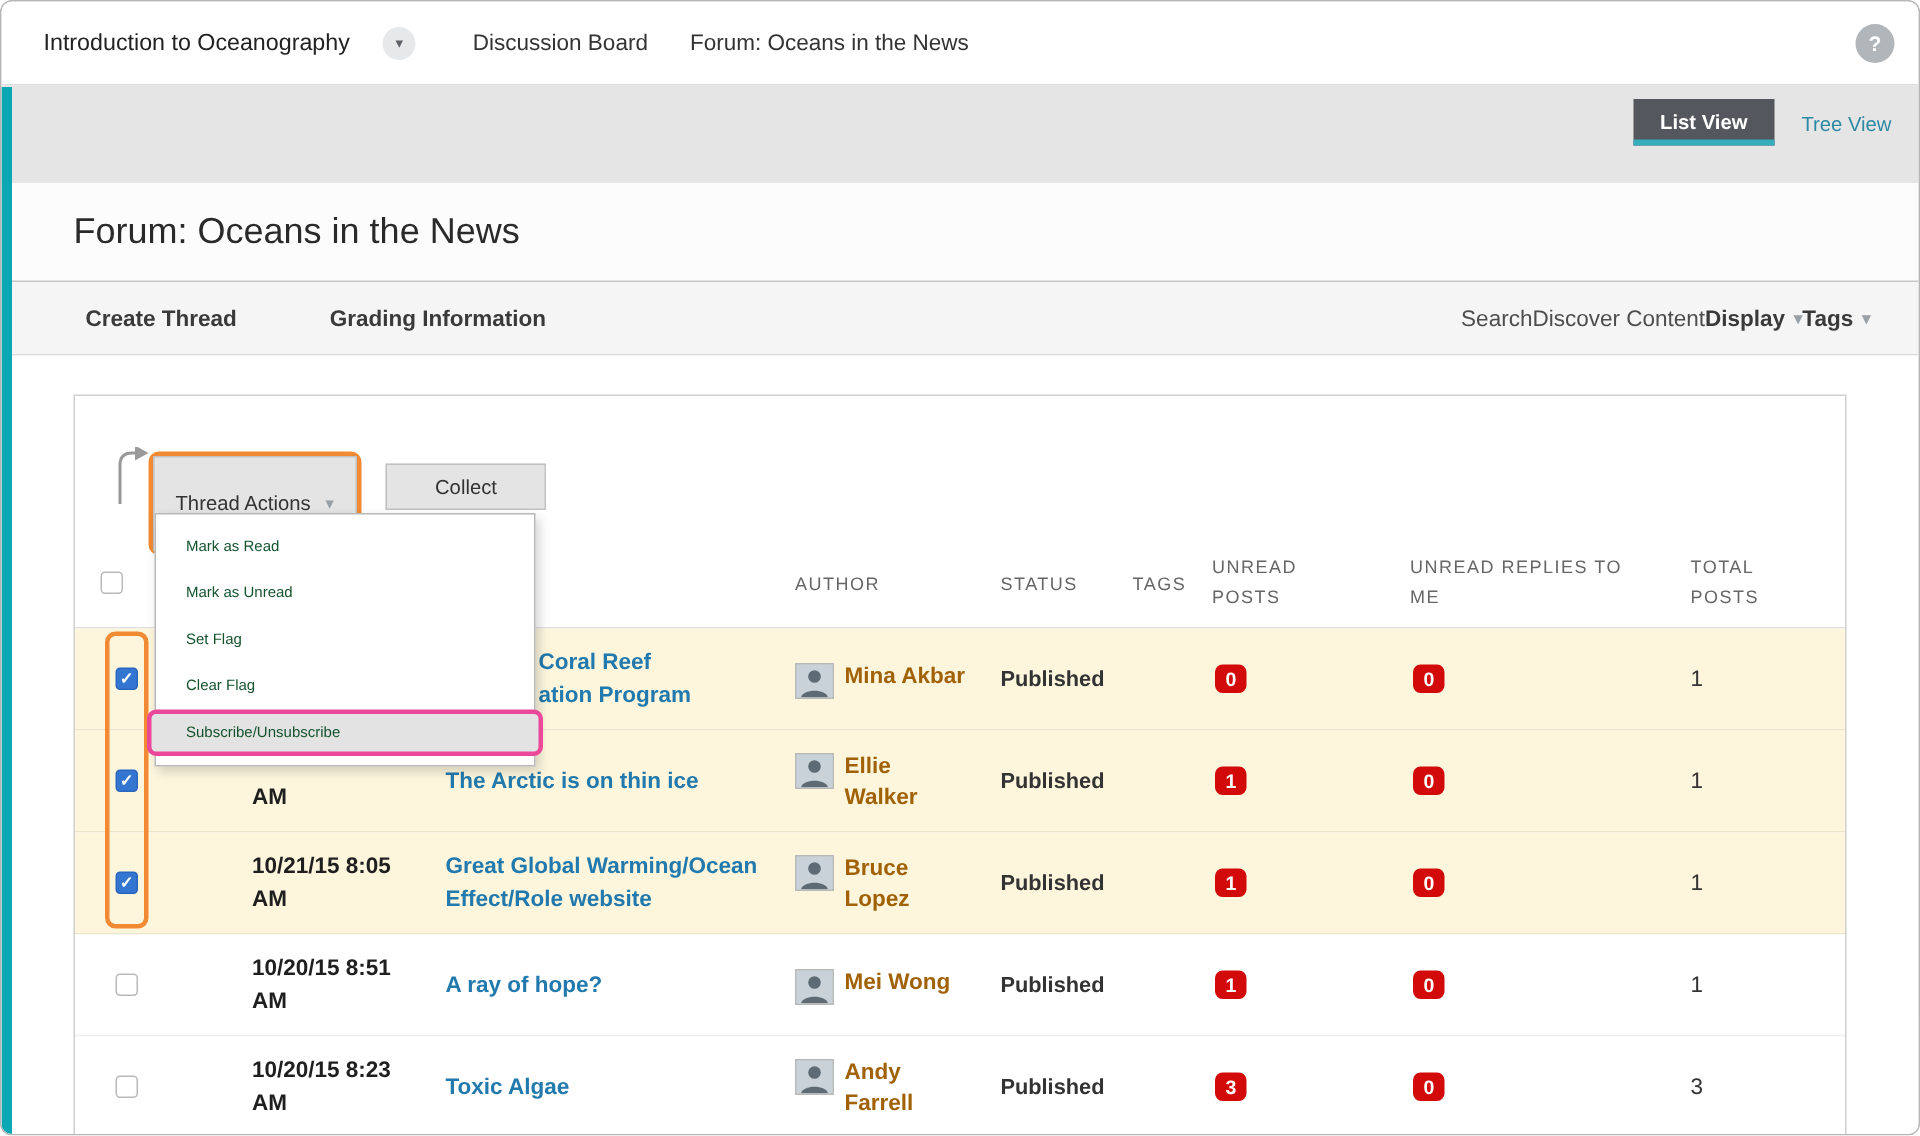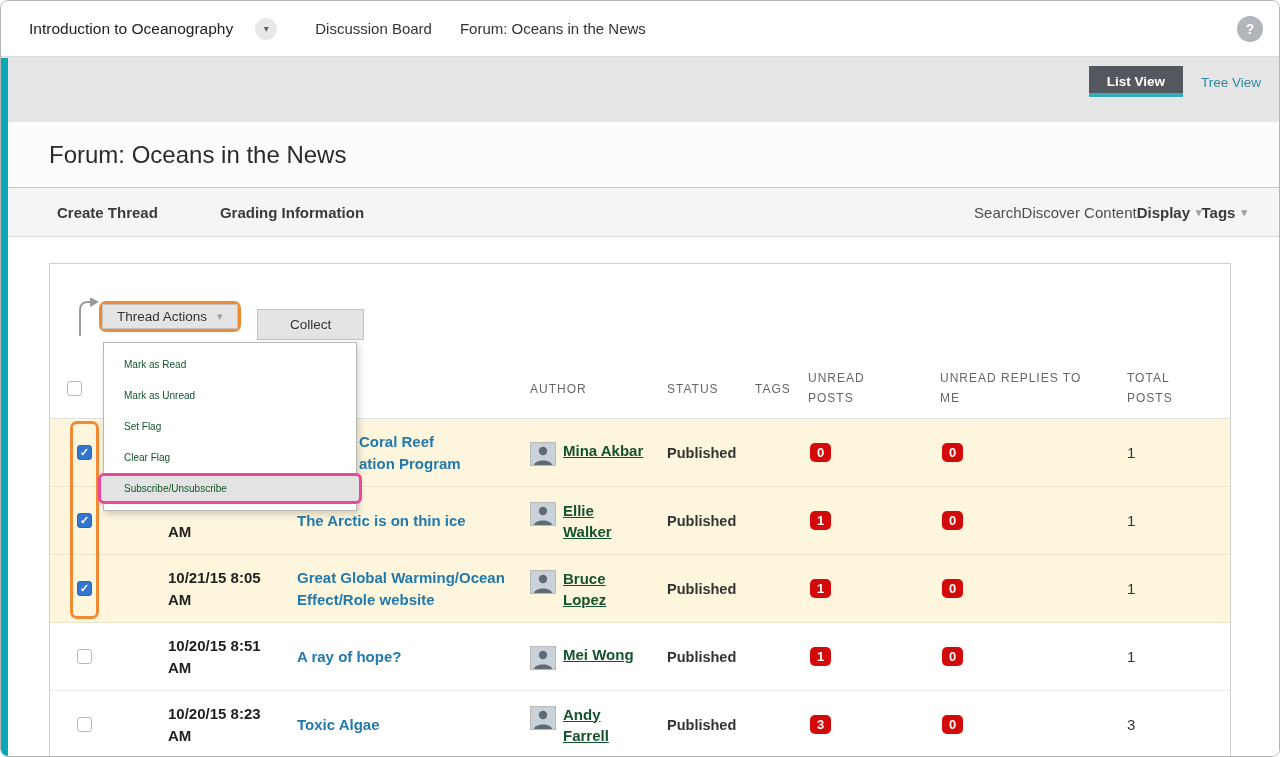--- a/index.html
+++ b/index.html
@@ -38,21 +38,21 @@
   .chev-sm { font-size:11px; color:#9aa0a5; }
 
   
   .content { padding:26px 48px 0; background:#fff; }
   .card { position:relative; border:1px solid #cfcfcf; background:#fff; height:497px; }
 
   .toolbar { height:95px; position:relative; }
   .hint-arrow { position:absolute; left:26px; top:34px; }
   .ta-outline { position:absolute; left:49px; top:37px; border:3px solid #f28a33; border-radius:7px; background:#fff; }
   .btn { background:#e4e4e4; border:1px solid #c2c2c2; font-size:13.5px; color:#333; font-family:inherit; cursor:pointer; }
-  .btn-ta { display:flex; align-items:center; gap:10px; padding:4px 14px; }
+  .btn-ta { display:flex; align-items:center; gap:10px; padding:23px 14px; }
   .btn-collect { position:absolute; left:207px; top:45px; padding:7px 32px; }
 
   .grid { display:grid; grid-template-columns:118px 129px 233px 137px 88px 53px 132px 187px 1fr; align-items:center; }
   .thead { height:60px; border-bottom:1px solid #e0e0e0; color:#666; font-size:12px; letter-spacing:1px; }
   .thead .th span { display:block; line-height:1.65; }
   .trow { height:68px; border-bottom:1px solid rgba(0,0,0,0.07); font-size:15px; background:#fff; }
   .trow.hl { background:#fdf6dd; }
 
   .cb { width:15px; height:15px; border:1px solid #b9b9b9; border-radius:3px; background:#fff; display:flex; align-items:center; justify-content:center; cursor:pointer; }
   .cb-head { margin-left:17px; }
@@ -61,21 +61,21 @@
   .cb .tick { font-style:normal; color:#fff; font-size:11px; font-weight:bold; display:none; }
   .cb.checked .tick { display:block; }
 
   .date { font-weight:bold; color:#1f1f1f; line-height:1.45; }
   .date span { display:block; min-height:22px; }
   .thread { color:#2279ad; font-weight:bold; line-height:1.45; cursor:pointer; }
   .thread span { display:block; }
   .thread.indent span { margin-left:62px; }
   .author { display:flex; gap:7px; align-items:flex-start; }
   .avatar { width:26px; height:24px; border:1px solid #b9b9b9; background:#cfd6da; margin-top:2px; flex:none; display:block; overflow:hidden; }
-  .aname { font-weight:bold; color:#14532d; line-height:1.4;text-decoration:underline; }
+  .aname { font-weight:bold; color:#a16207; line-height:1.4; }
   .aname span { display:block; }
   .status { font-weight:bold; color:#333; font-size:14.5px; }
   .badge { display:inline-block; min-width:14px; padding:2px 7px; margin-left:2px; background:#d20a0a; color:#fff; font-weight:bold; font-size:13px; border-radius:5px; text-align:center; }
   .total { color:#333; }
 
   
   .menu { position:absolute; left:53px; top:78px; width:254px; background:#fff; border:1px solid #b8b8b8; box-shadow:2px 3px 7px rgba(0,0,0,0.18); z-index:20; padding:6px 0; }
   .mi { padding:7px 20px; font-size:10px; color:#14532d; line-height:17px; cursor:pointer; }
   .mi.hl-item { background:#e3e3e3; border:3px solid #ec4899; border-radius:6px; margin:0 -6px; padding:4px 23px; }
 

